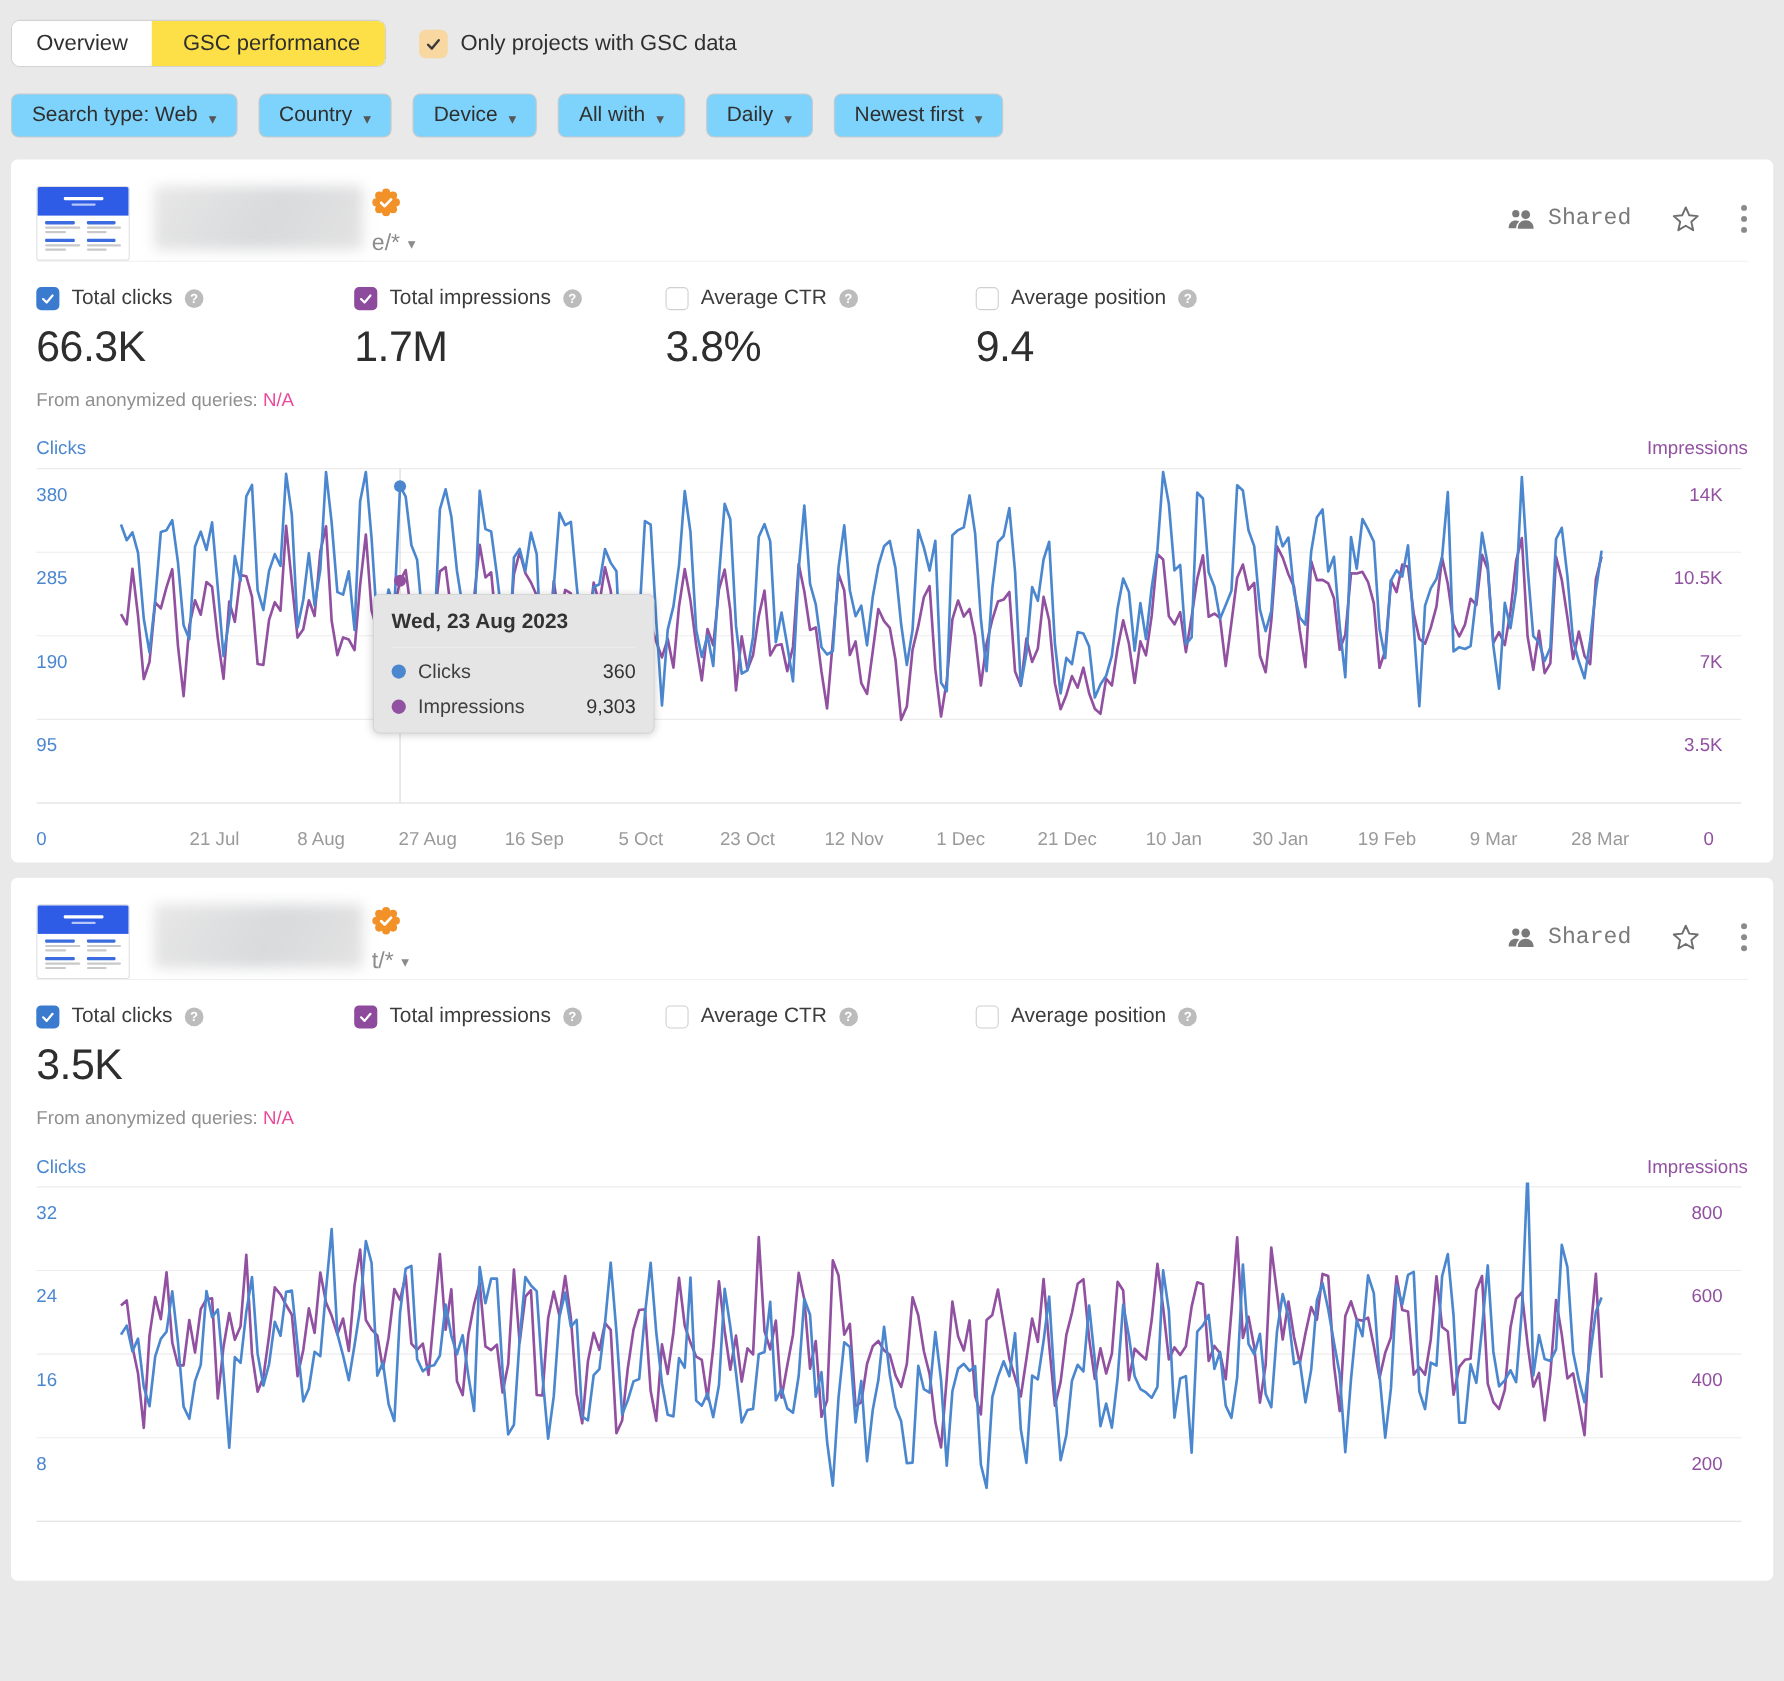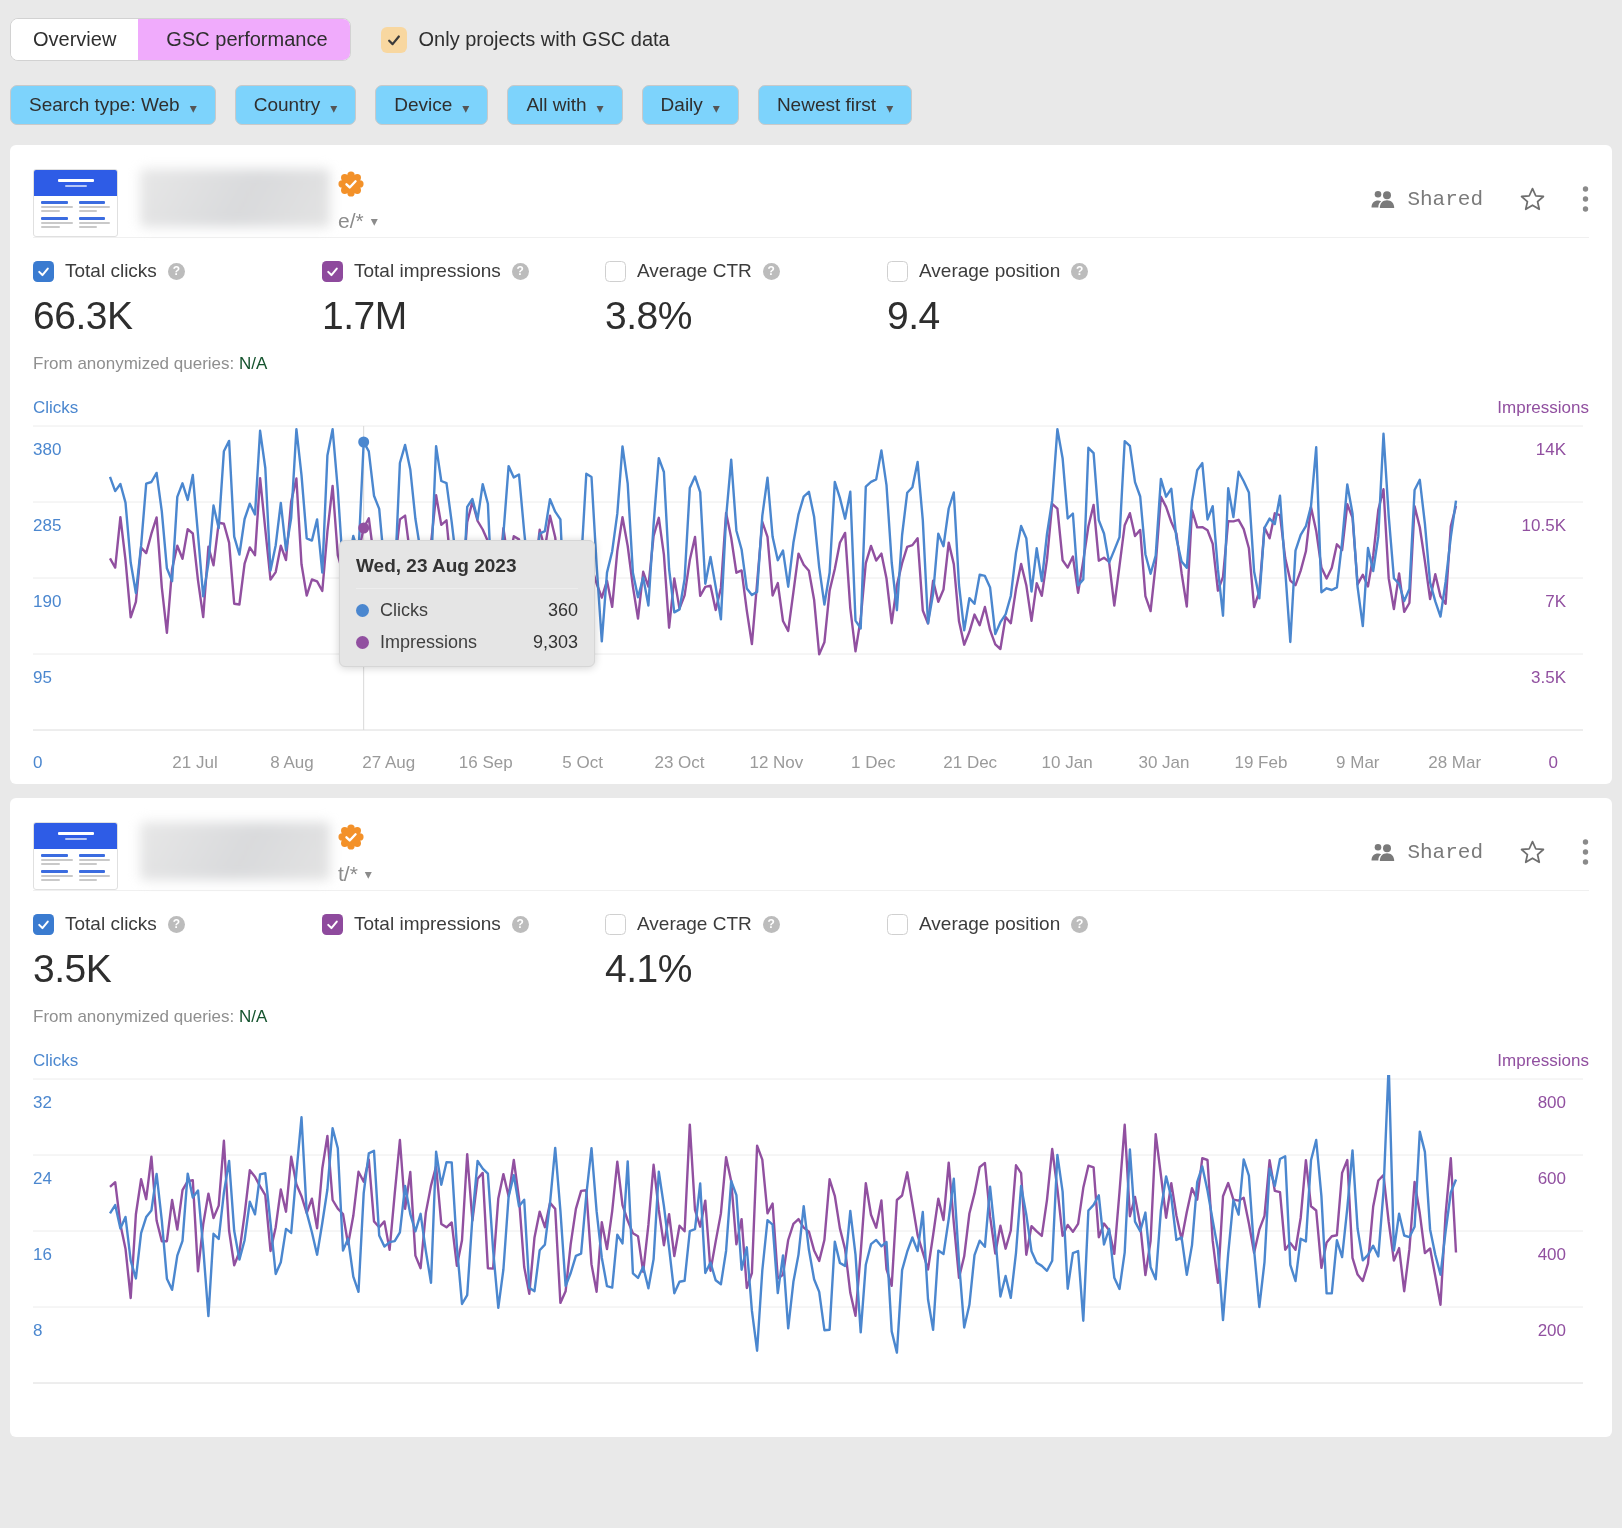--- a/index.html
+++ b/index.html
@@ -50,40 +50,40 @@
   .metric { width:289px; }
   .metric:nth-child(2){ width:283px; } .metric:nth-child(3){ width:282px; }
   .metric-head { display:flex; align-items:center; gap:11px; }
   .cb { width:21px; height:21px; border-radius:4.5px; display:flex; align-items:center; justify-content:center; flex:none; cursor:pointer; }
   .cb.unchecked { background:#fff; border:1px solid #d0d0d0; }
   .metric-label { font-size:19px; color:#3c3c3c; }
   .help { width:17px; height:17px; border-radius:50%; background:#bcbcbc; color:#fff; font-size:12px; font-weight:bold; display:inline-flex; align-items:center; justify-content:center; cursor:pointer; }
   .metric-value { font-size:39px; color:#2e2e2e; margin-top:12px; letter-spacing:-0.5px; }
 
   .anon-row { margin-top:16px; font-size:17px; color:#8f8f8f; }
-  .anon-row .na { color:#14532d; }
+  .anon-row .na { color:#ec4899; }
 
   .chart-axis-labels { display:flex; justify-content:space-between; margin-top:24px; font-size:17px; }
   .chart-wrap { position:relative; margin-top:4px; }
   .chart-wrap svg { display:block; width:1556px; height:352px; }
 
   .tooltip { position:absolute; left:306px; top:118px; width:256px; background:#e5e5e5; border:1px solid #d6d6d6; border-radius:6px; box-shadow:0 1px 8px rgba(0,0,0,.18); padding:14px 16px 13px 16px; }
   .tt-title { font-size:19px; font-weight:bold; color:#333; padding-bottom:11px; border-bottom:1px solid #ededed; }
   .tt-row { display:flex; align-items:center; margin-top:11px; font-size:18px; }
   .tt-dot { width:13px; height:13px; border-radius:50%; margin-right:11px; flex:none; }
   .tt-label { color:#3f3f3f; flex:1; }
   .tt-value { color:#333; }
 </style>
 </head>
 <body>
 
 <div class="topbar">
   <div class="tabs">
     <div class="tab">Overview</div>
-    <div class="tab" style="background: #f0abfc; padding-left: 28px;">GSC performance</div>
+    <div class="tab" style="background: #fde047; padding-left: 28px;">GSC performance</div>
   </div>
   <label class="gsc-check">
     <span class="box" style="background: rgb(248, 215, 160);">
       <svg width="18" height="18" viewBox="0 0 26 26">
           <polyline points="6,14 11,19 20,8" fill="none" stroke="#3a3a3a" stroke-width="3.2" stroke-linecap="round" stroke-linejoin="round"></polyline>
         </svg>
     </span>
     <span class="lbl">Only projects with GSC data</span>
   </label>
 </div>
@@ -398,21 +398,20 @@
         <span class="metric-label">Total impressions</span>
         <span class="help">?</span>
       </div>
     </div>
     <div class="metric">
       <div class="metric-head">
         <span class="cb unchecked"></span>
         <span class="metric-label">Average CTR</span>
         <span class="help">?</span>
       </div>
-      <div class="metric-value">4.1%</div>
     </div>
     <div class="metric">
       <div class="metric-head">
         <span class="cb unchecked"></span>
         <span class="metric-label">Average position</span>
         <span class="help">?</span>
       </div>
     </div>
   </div>
 

